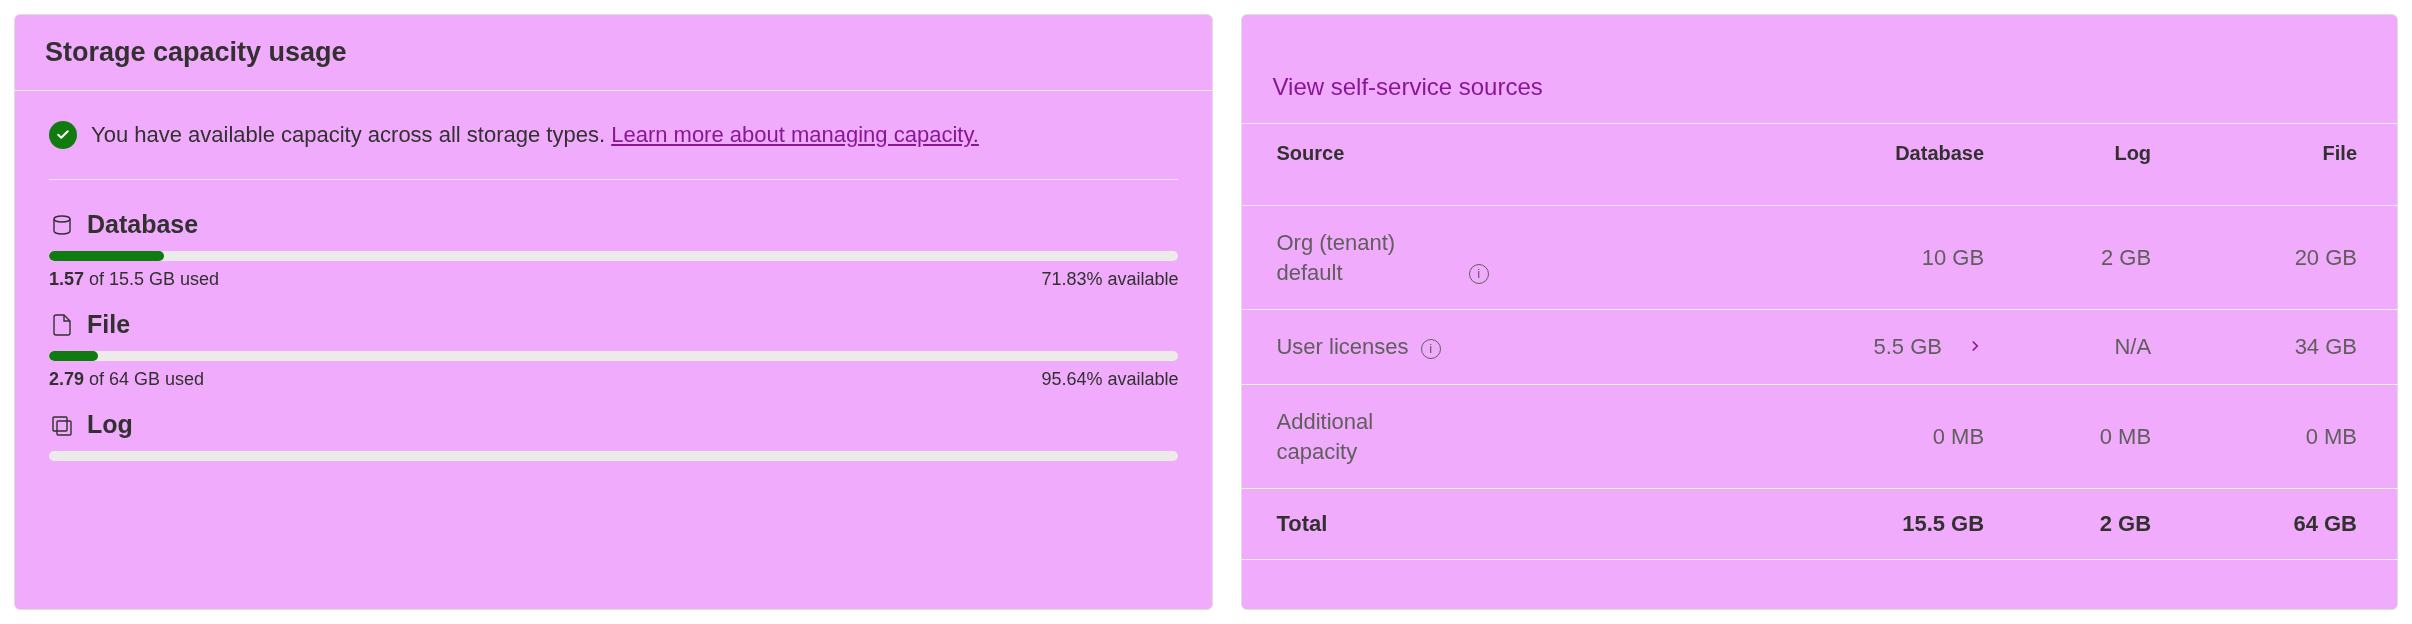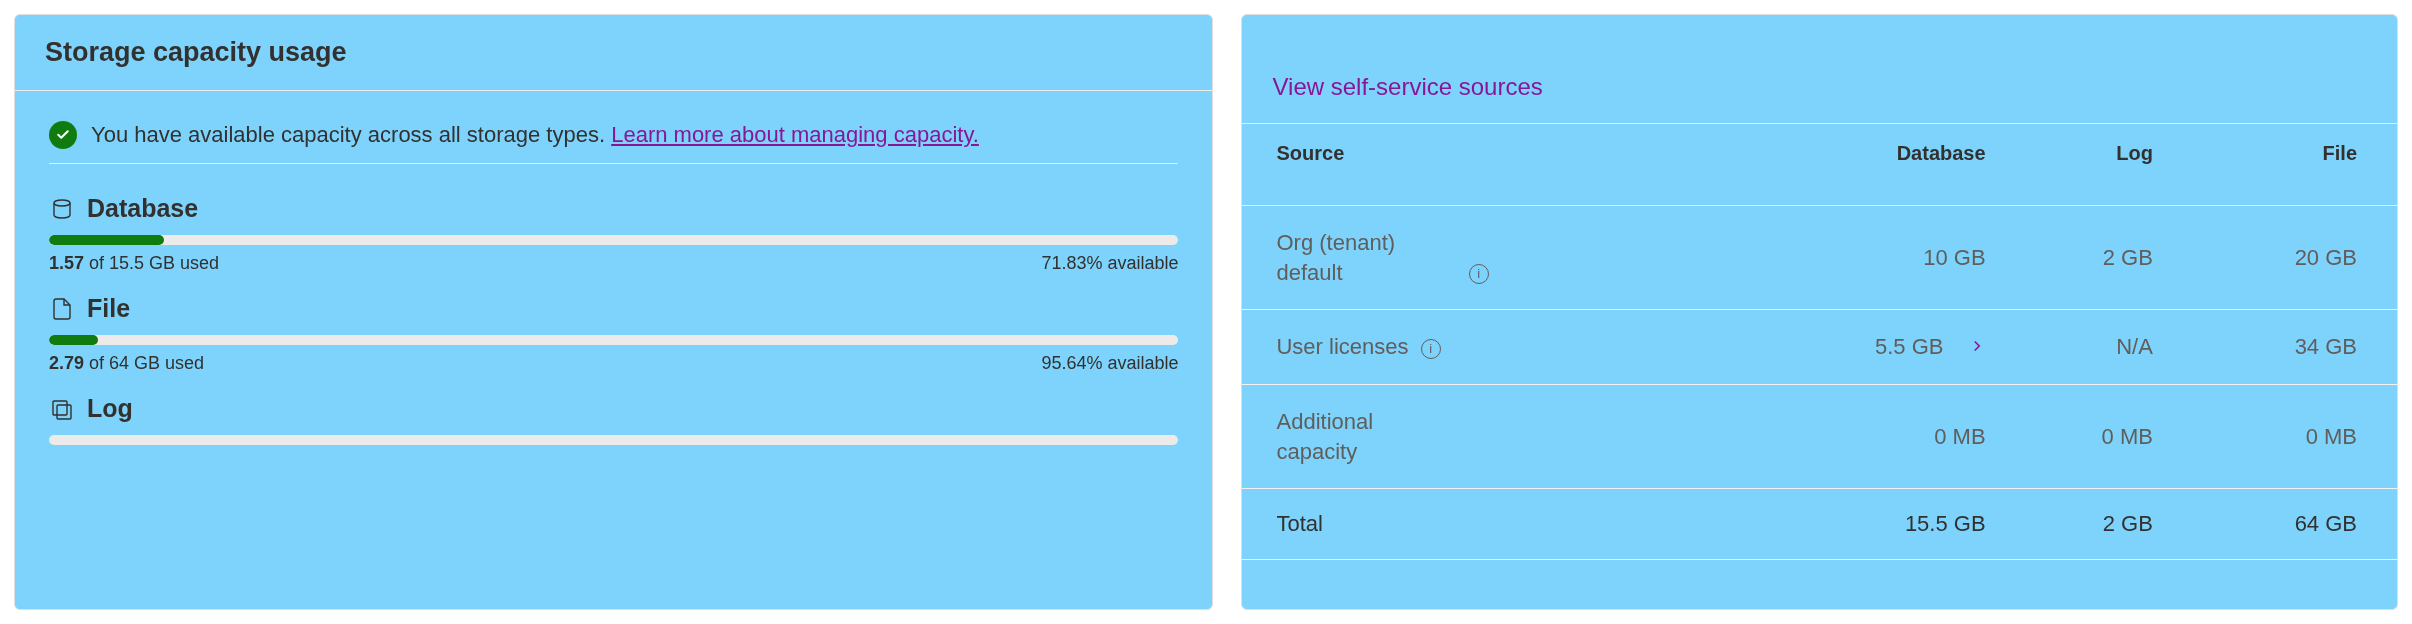--- a/index.html
+++ b/index.html
@@ -12,21 +12,21 @@
       gap: 28px;
       padding: 14px;
       width: 2412px;
       height: 624px;
       overflow: hidden;
     }
 
     .card {
       border: 1px solid #e1dfdd;
       border-radius: 6px;
-      background: #7dd3fc;
+      background: #f0abfc;
       display: flex;
       flex-direction: column;
     }
     .card-left { width: 1228px; }
     .card-right { width: 1184px; }
 
     .card-header {
       padding: 22px 30px;
       border-bottom: 1px solid #edebe9;
       display: flex;
@@ -46,21 +46,21 @@
       margin-top: 36px;
     }
 
     .card-body { padding: 30px 34px 10px 34px; }
 
     
     .status-row {
       display: flex;
       align-items: center;
       gap: 14px;
-      padding-bottom: 14px;
+      padding-bottom: 30px;
       border-bottom: 1px solid #edebe9;
       margin-bottom: 30px;
     }
     .check-icon {
       width: 28px; height: 28px; border-radius: 50%;
       background: #107c10; display: inline-flex;
       align-items: center; justify-content: center;
       flex-shrink: 0;
     }
     .check-icon svg { width: 16px; height: 16px; fill: #fff; }
@@ -99,21 +99,21 @@
     }
     .src-table th:first-child { text-align: left; padding-left: 34px; }
     .src-table th:last-child { padding-right: 40px; }
     .src-table td {
       text-align: right; font-size: 22px; color: #605e5c;
       padding: 22px 20px; border-bottom: 1px solid #f3f2f1;
       vertical-align: middle;
     }
     .src-table td:first-child { text-align: left; padding-left: 34px; }
     .src-table td:last-child { padding-right: 40px; }
-    .src-table tr.total td { font-weight: 400; color: #323130; }
+    .src-table tr.total td { font-weight: 700; color: #323130; }
     .info-icon {
       display: inline-flex; width: 20px; height: 20px;
       border: 1.5px solid #605e5c; border-radius: 50%;
       align-items: center; justify-content: center;
       font-size: 13px; color: #605e5c; margin-left: 6px;
       vertical-align: middle;
     }
     .chevron-icon {
       display: inline-block; margin-left: 18px;
       vertical-align: middle;

